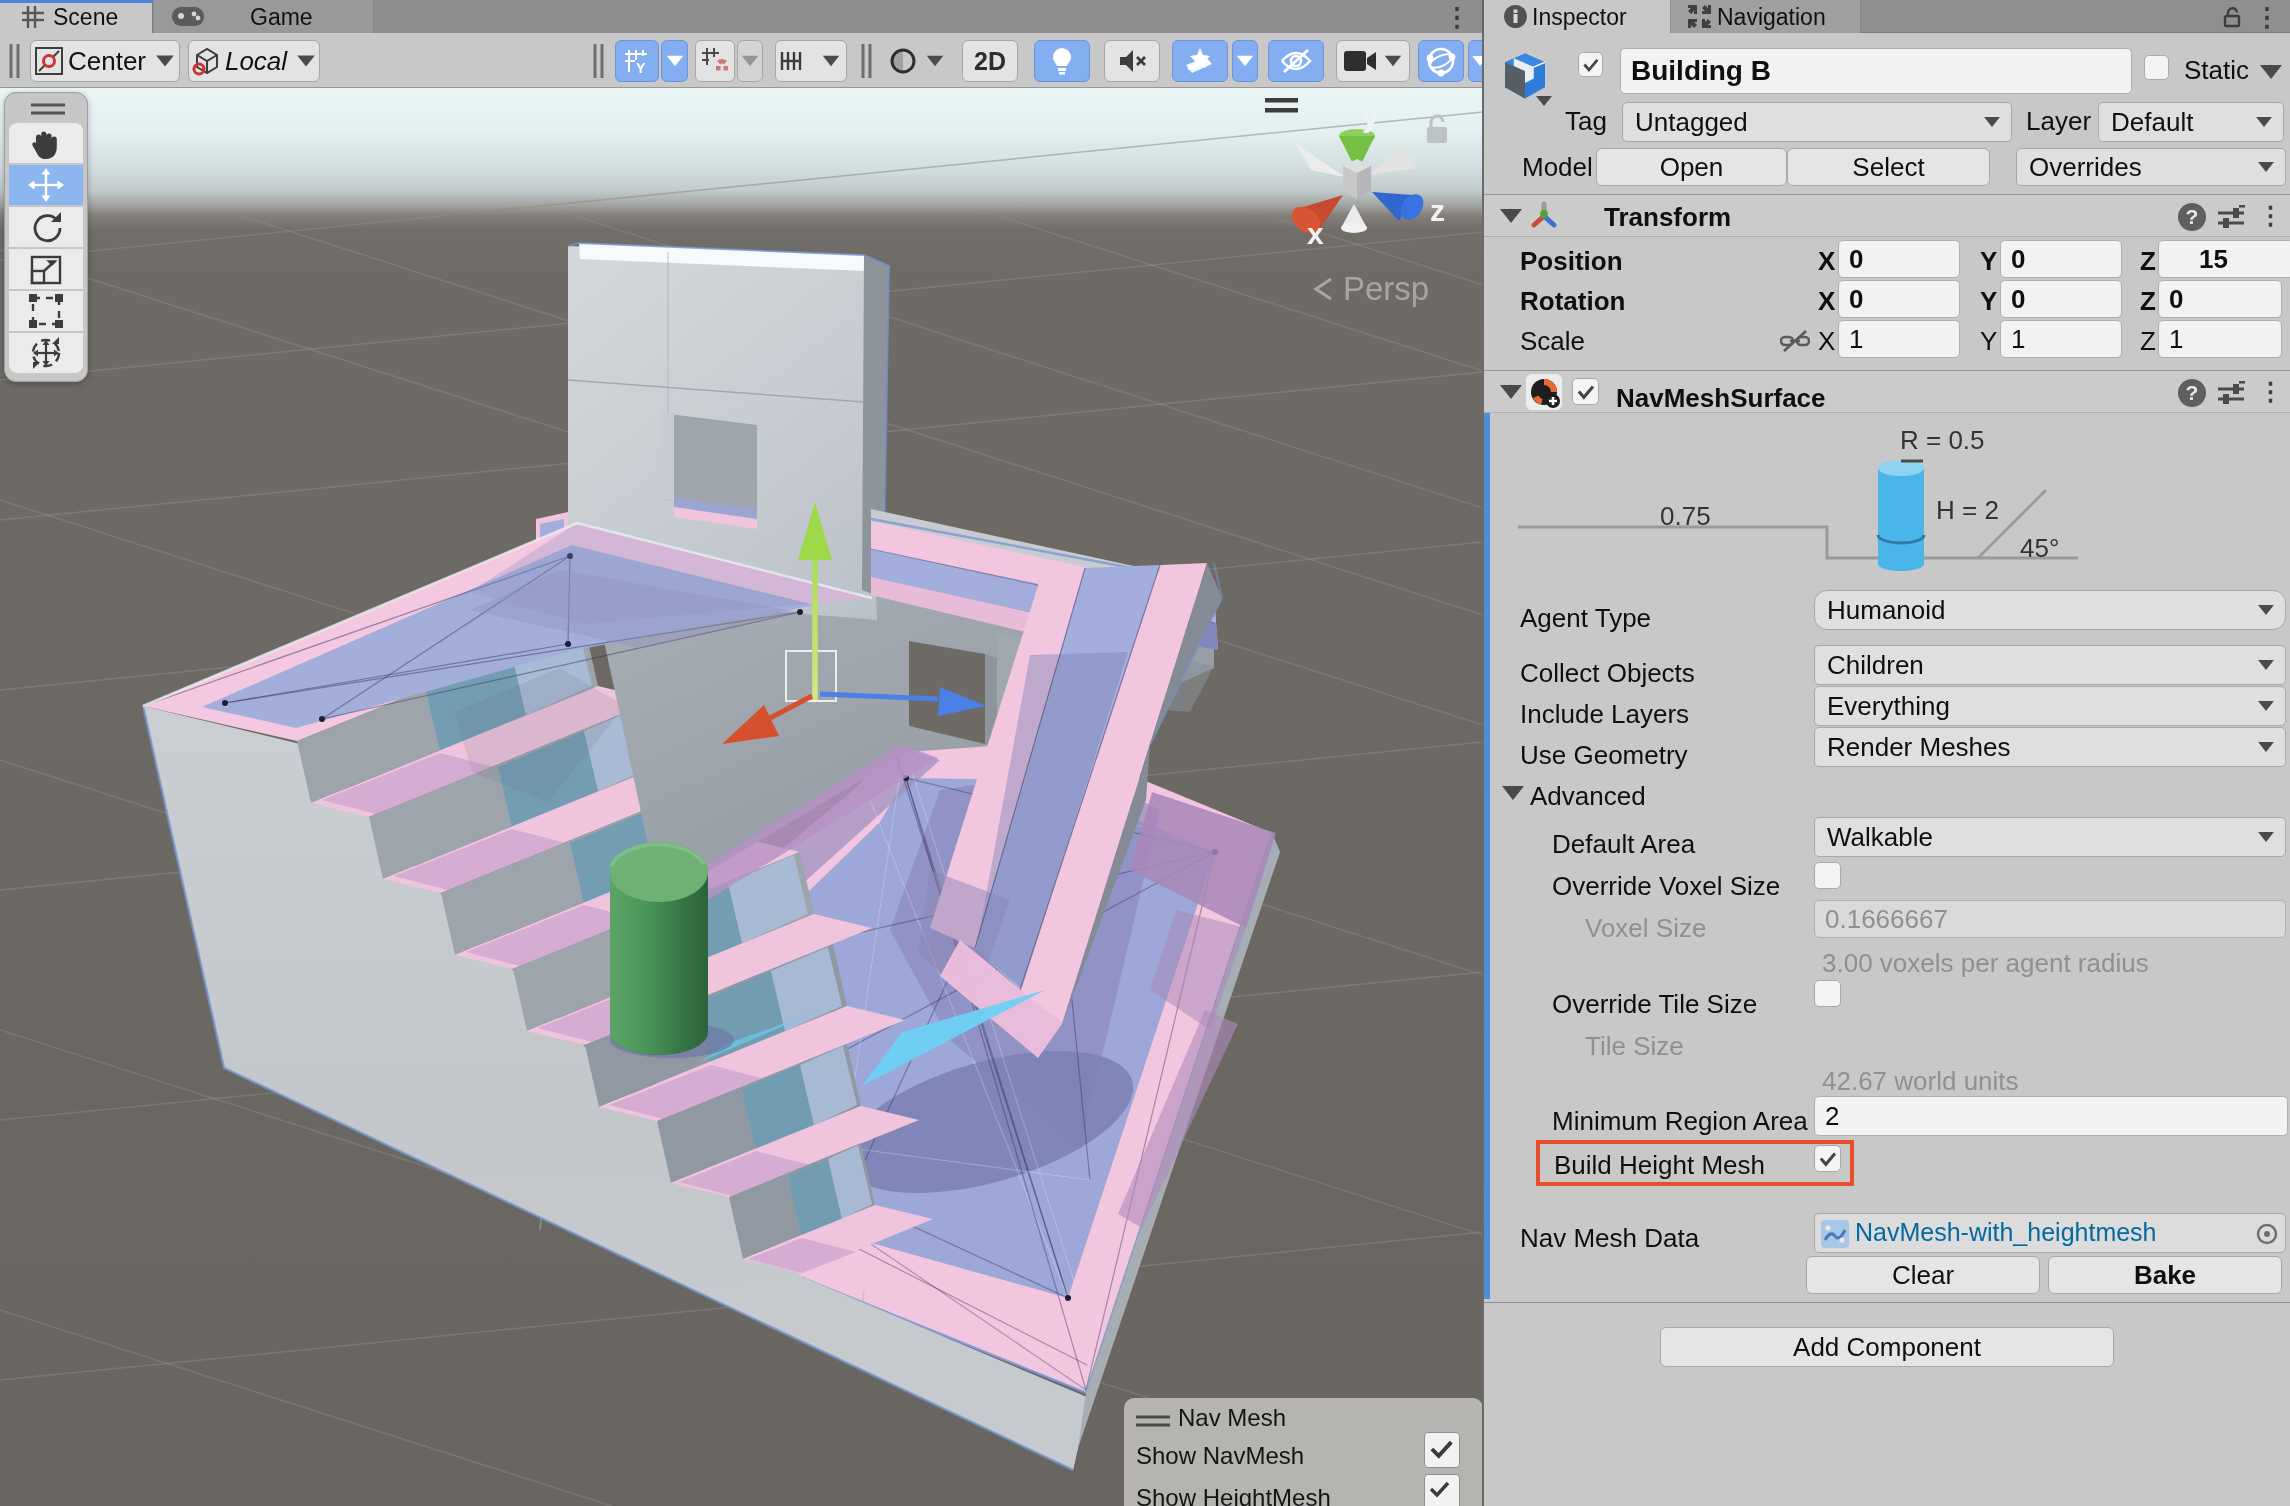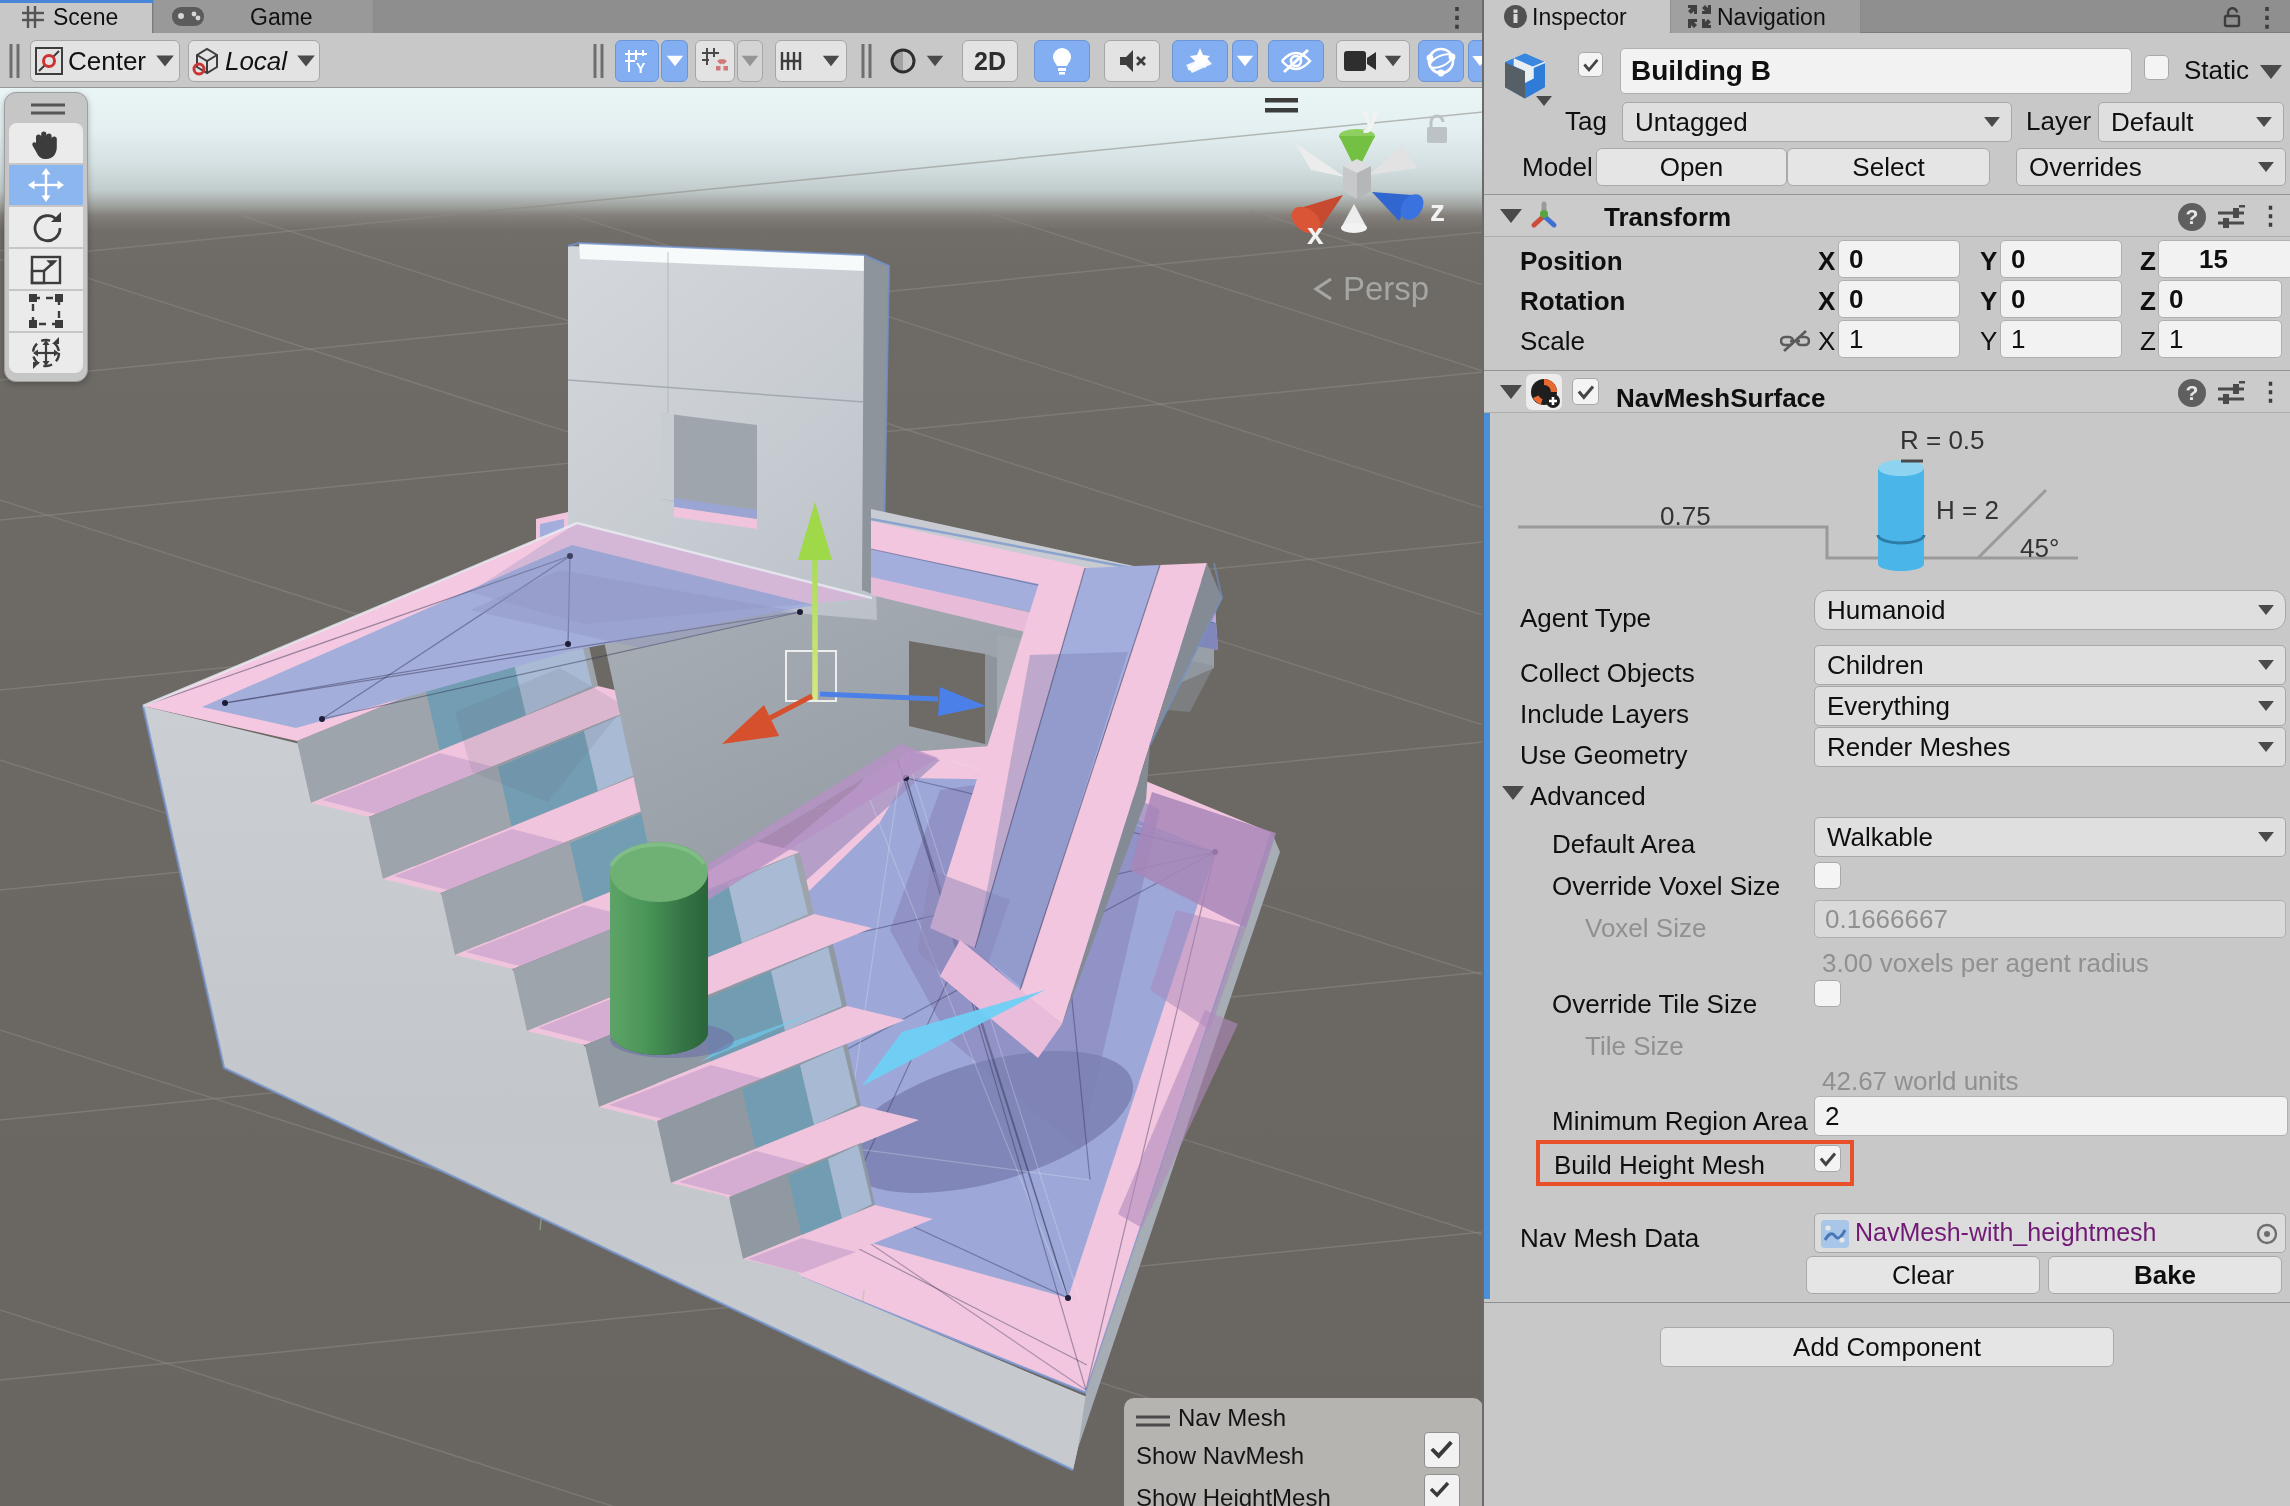--- a/index.html
+++ b/index.html
@@ -673,21 +673,21 @@
           <path d="M7,15 l6,7 l11,-13" fill="none" stroke="#444" stroke-width="3.6"></path>
         </svg></div>
 <span class="lbl" style="left:36px;top:1190px;font-size:26px;">Nav Mesh Data</span>
 <div class="abs" style="left:330px;top:1180px;width:472px;height:40px;background:#dcdcdc;border:1px solid #a8a8a8;border-radius:5px;">
 <svg class="abs" style="left:6px;top:6px" width="28" height="28" viewBox="0 0 28 28">
           <rect x="0" y="0" width="28" height="28" rx="4" fill="#a8c6e8"></rect>
           <path d="M4,20 q6,-10 10,-4 t10,-6" fill="none" stroke="#4878b8" stroke-width="3"></path>
           <circle cx="7" cy="8" r="2.6" fill="#e8e8e8"></circle>
           <circle cx="21" cy="20" r="2.6" fill="#e8e8e8"></circle>
         </svg>
-<span class="abs" style="left:40px;top:4px;font-size:25px;color:#701a75;">NavMesh-with_heightmesh</span>
+<span class="abs" style="left:40px;top:4px;font-size:25px;color:#0369a1;">NavMesh-with_heightmesh</span>
 <svg class="abs" style="right:6px;top:8px" width="24" height="24" viewBox="0 0 24 24">
           <circle cx="12" cy="12" r="9" fill="none" stroke="#6e6e6e" stroke-width="2.4"></circle>
           <circle cx="12" cy="12" r="3" fill="#6e6e6e"></circle>
         </svg>
 </div>
 <div class="btn" style="left:322px;top:1223px;width:234px;height:38px;font-size:26px;">Clear</div>
 <div class="btn" style="left:564px;top:1223px;width:234px;height:38px;font-size:26px;font-weight:bold;">Bake</div>
 <div class="sep" style="top:1269px;background:#8f8f8f;"></div>
 <div class="btn" style="left:176px;top:1294px;width:454px;height:40px;font-size:26px;">Add Component</div>
     </div>

